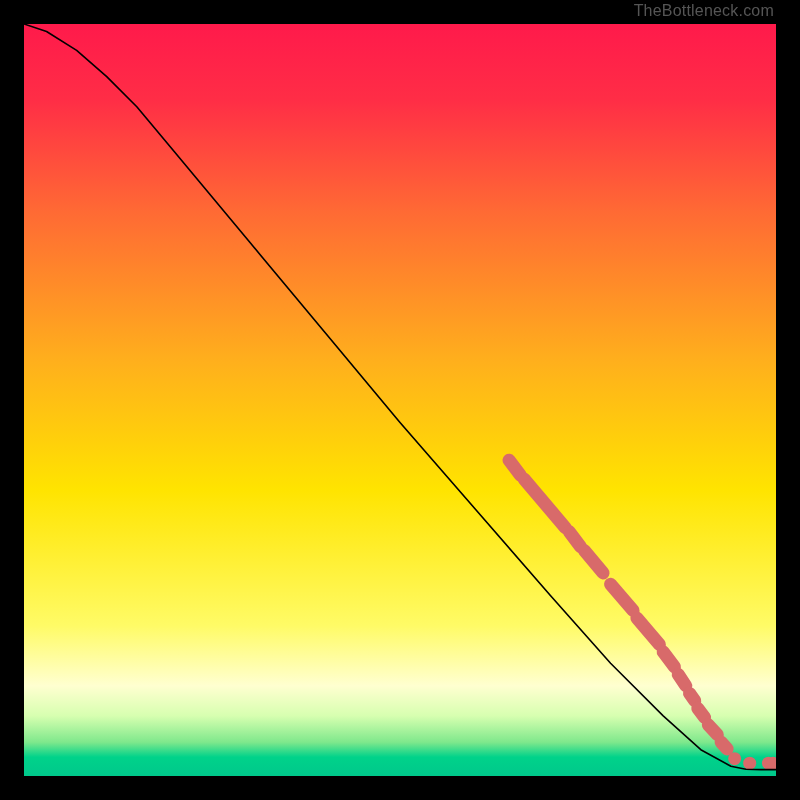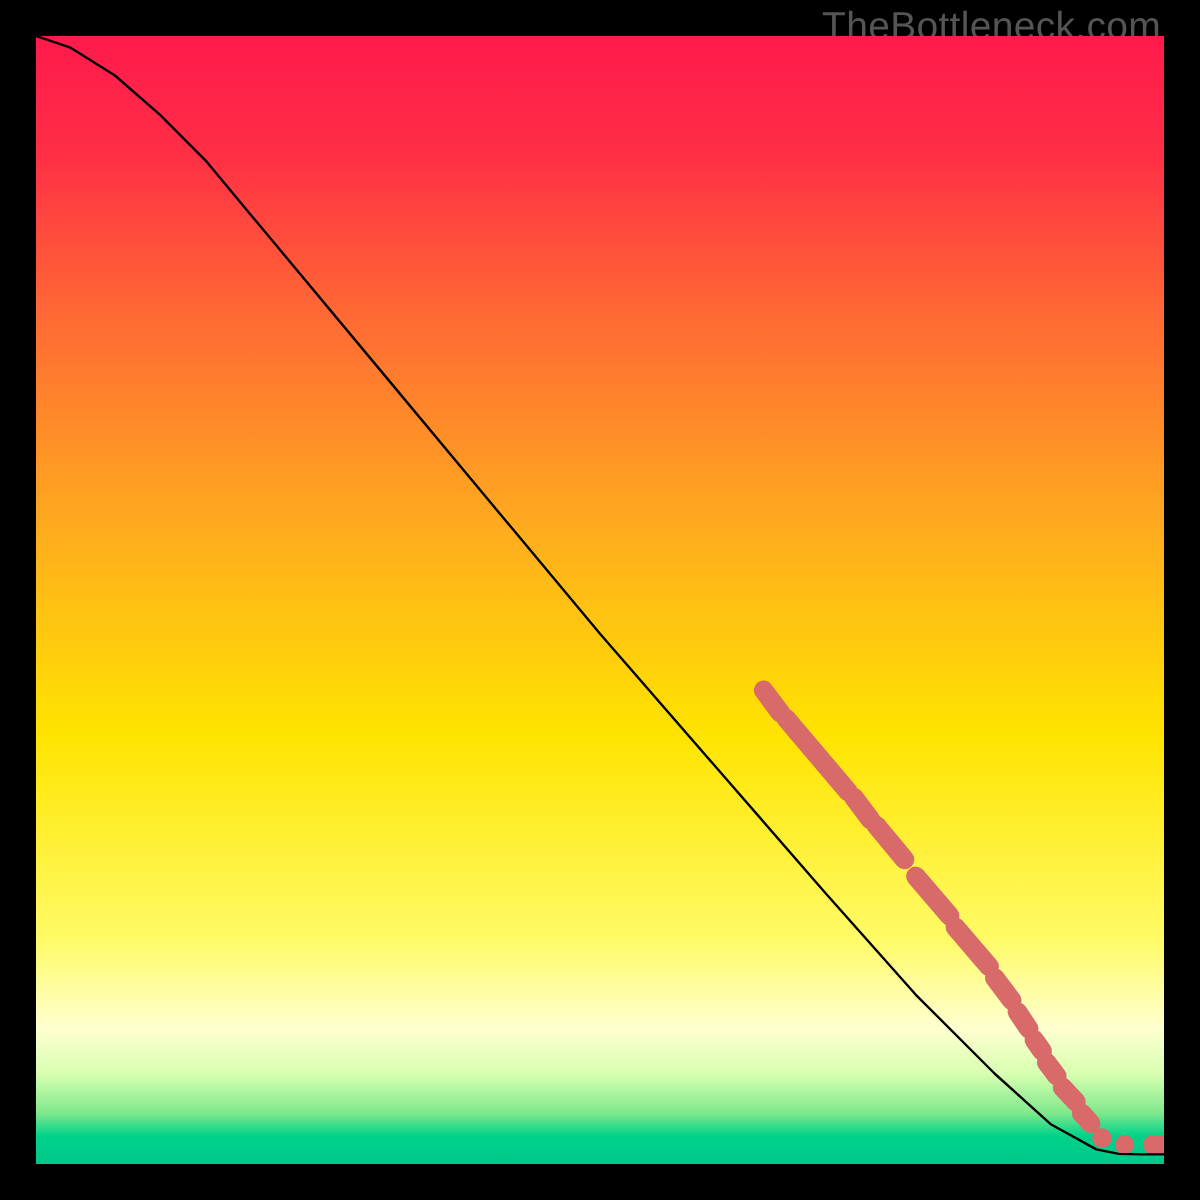--- a/index.html
+++ b/index.html
@@ -25,21 +25,21 @@
     left: 24px;
     width: 752px;
     height: 752px;
     overflow: hidden;
   }
   .watermark {
     position: absolute;
     top: 2px;
     right: 26px;
     color: #555;
-    font-size: 26px;
+    font-size: 16px;
     font-weight: 500;
     letter-spacing: 0.2px;
   }
   svg { display: block; }
 </style>
 </head>
 <body>
 <div class="frame">
 
   <div class="watermark">TheBottleneck.com</div>

